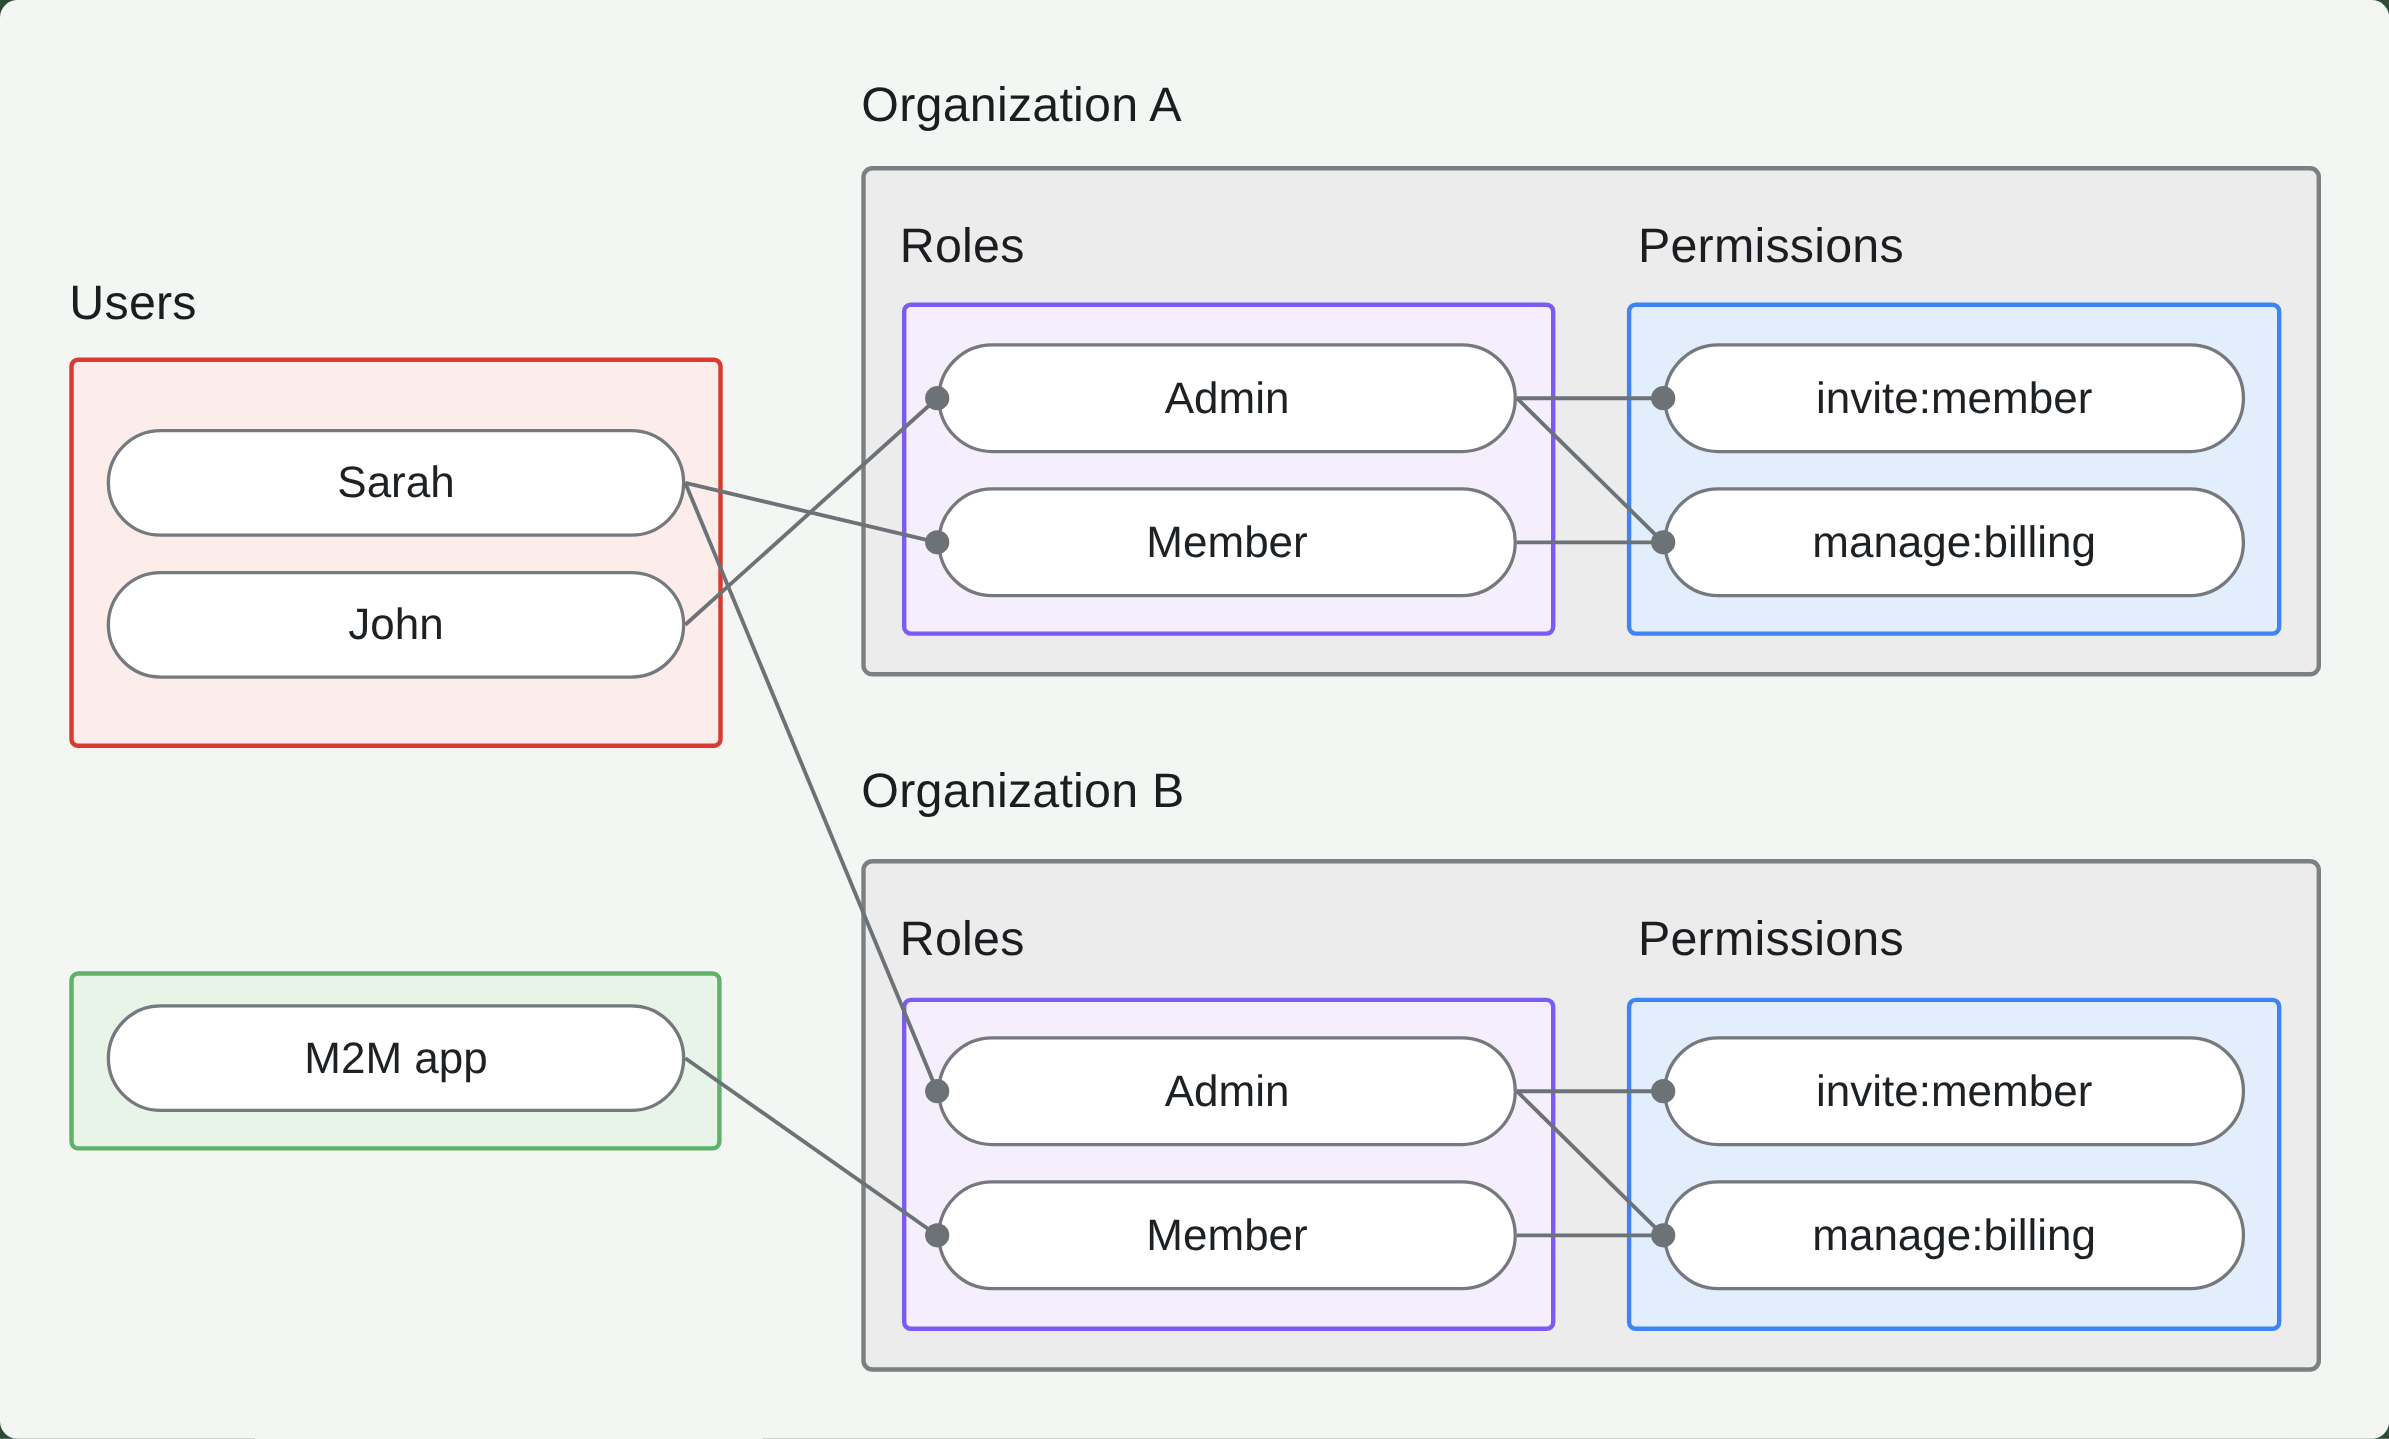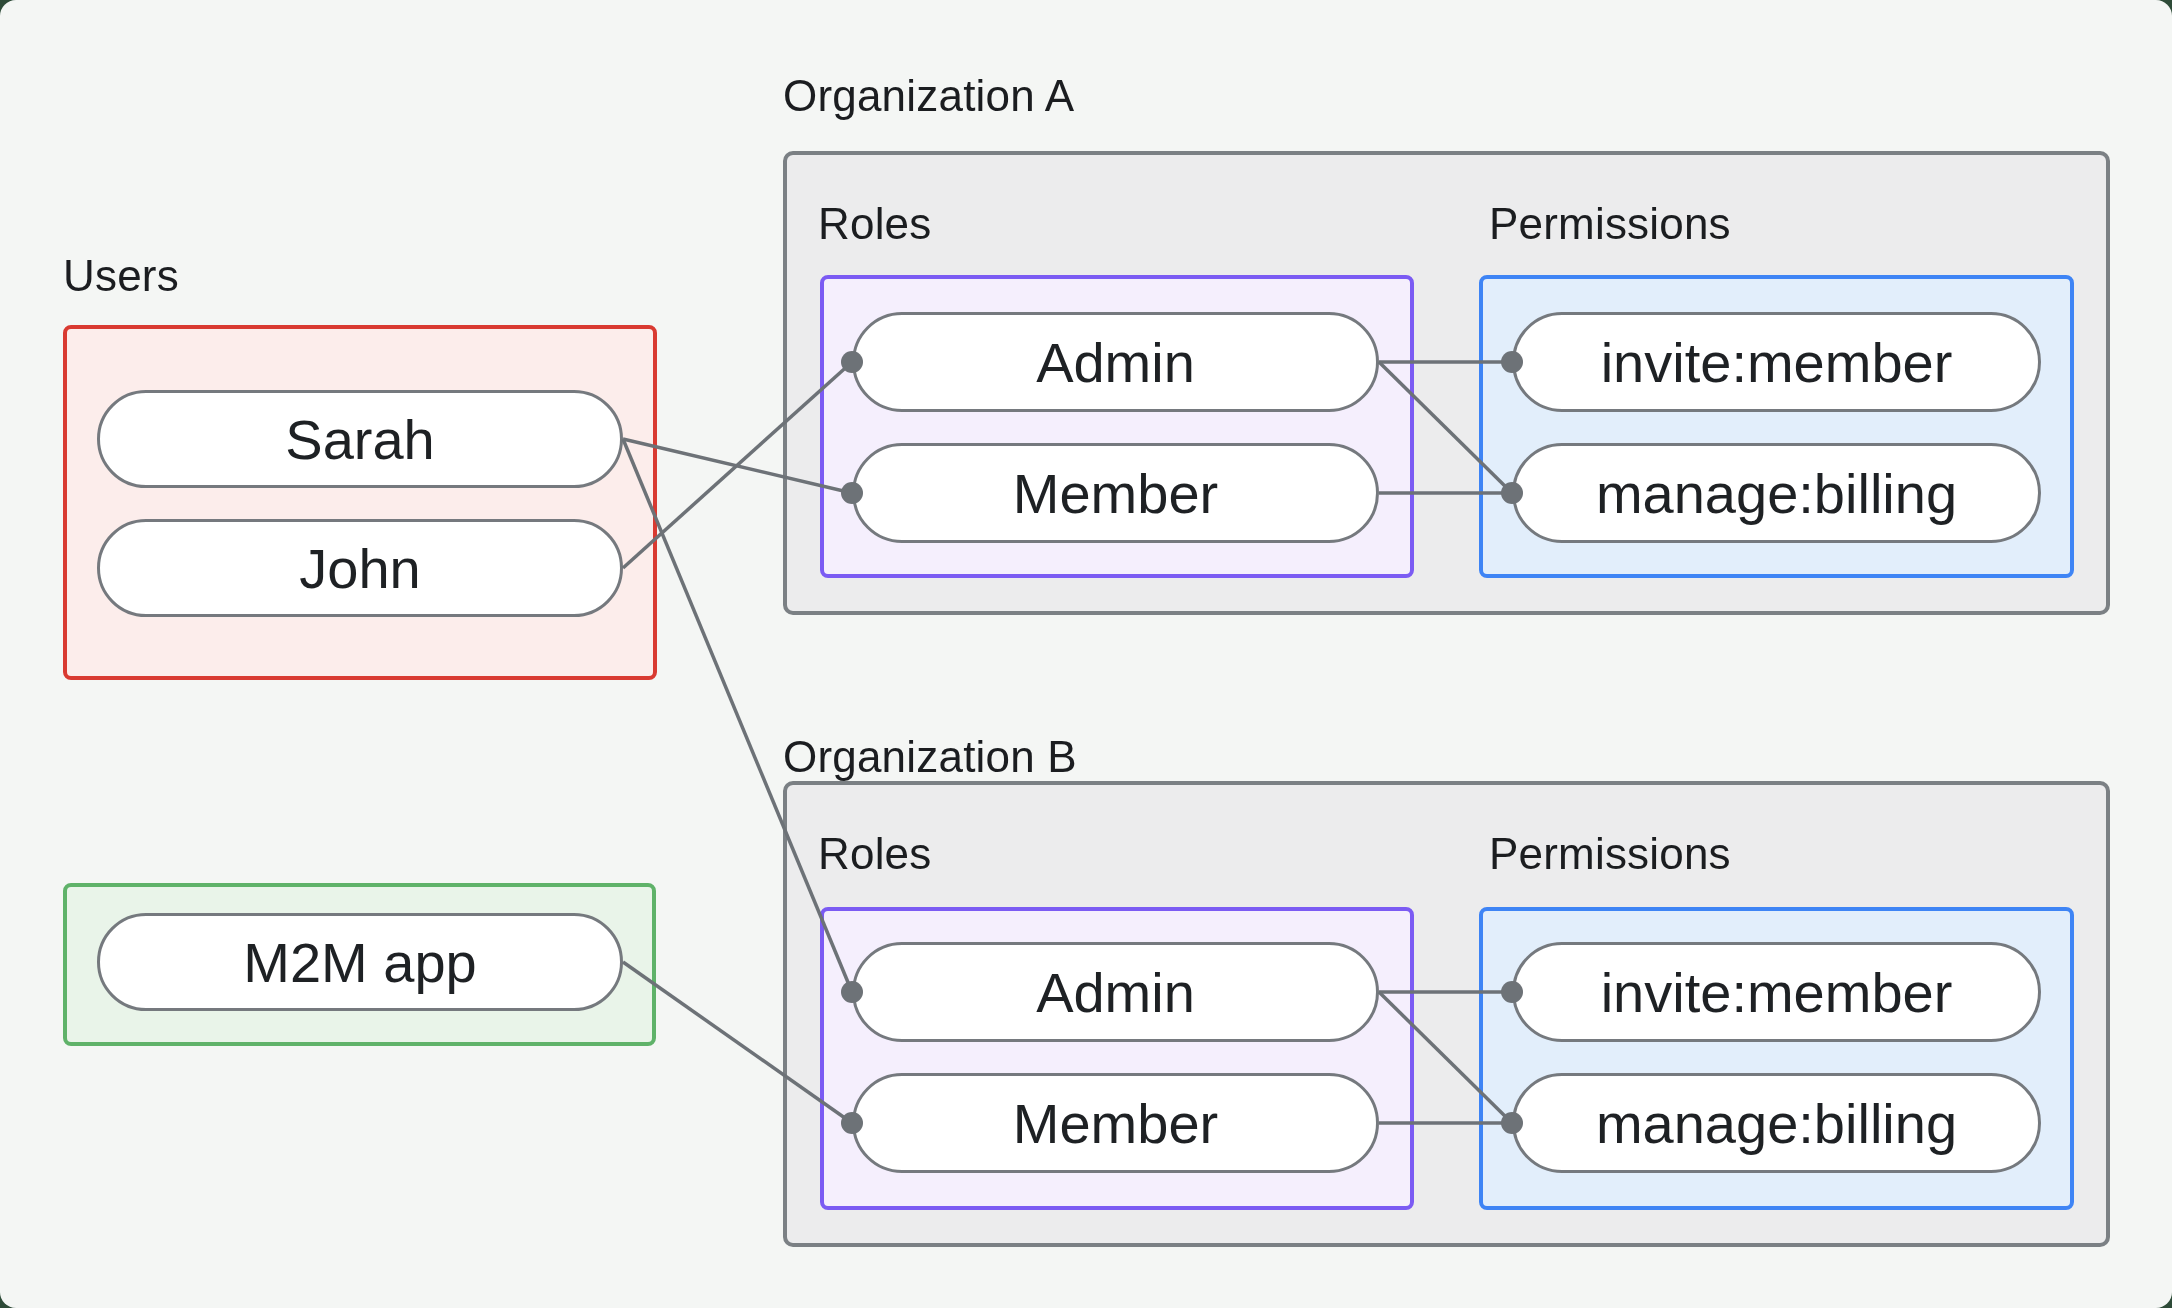--- a/index.html
+++ b/index.html
@@ -33,21 +33,21 @@
     border: 4px solid #7b5bf3; background: #f5effd; border-radius: 8px; }
   .perms-box { position: absolute; box-sizing: border-box; left: 1479px; width: 595px; height: 303px;
     border: 4px solid #3e84f5; background: #e2eefb; border-radius: 8px; }
   .org-a .roles-box, .org-a .perms-box { top: 275px; }
   .org-b .roles-box, .org-b .perms-box { top: 907px; }
   .pill {
     position: absolute; box-sizing: border-box;
     background: #ffffff; border: 3px solid #75797e;
     border-radius: 60px;
     display: flex; align-items: center; justify-content: center;
-    font-size: 56px; color: #1e2124; font-weight: 400;
+    font-size: 40px; color: #1e2124; font-weight: 400;
     white-space: nowrap;
   }
   #connectors {
     position: absolute; left: 0; top: 0;
     pointer-events: none; z-index: 5;
   }
 </style>
 </head>
 <body>
 
@@ -83,21 +83,21 @@
     </div>
     <div class="pill" style="left:1512px; top:312px; width:529px; height:100px;">
       <span>invite:member</span>
     </div>
     <div class="pill" style="left:1512px; top:443px; width:529px; height:100px;">
       <span>manage:billing</span>
     </div>
   </div>
 
   <div class="org-b">
-    <div class="title" style="left:783px; top:733px;text-align:center;">Organization B</div>
+    <div class="title" style="left:783px; top:696px;text-align:center;">Organization B</div>
     <div class="org-container"></div>
     <div class="title" style="left:818px; top:830px;">Roles</div>
     <div class="title" style="left:1489px; top:830px;">Permissions</div>
     <div class="roles-box"></div>
     <div class="perms-box"></div>
     <div class="pill" style="left:852px; top:942px; width:527px; height:100px;">
       <span>Admin</span>
     </div>
     <div class="pill" style="left:852px; top:1073px; width:527px; height:100px;">
       <span>Member</span>

